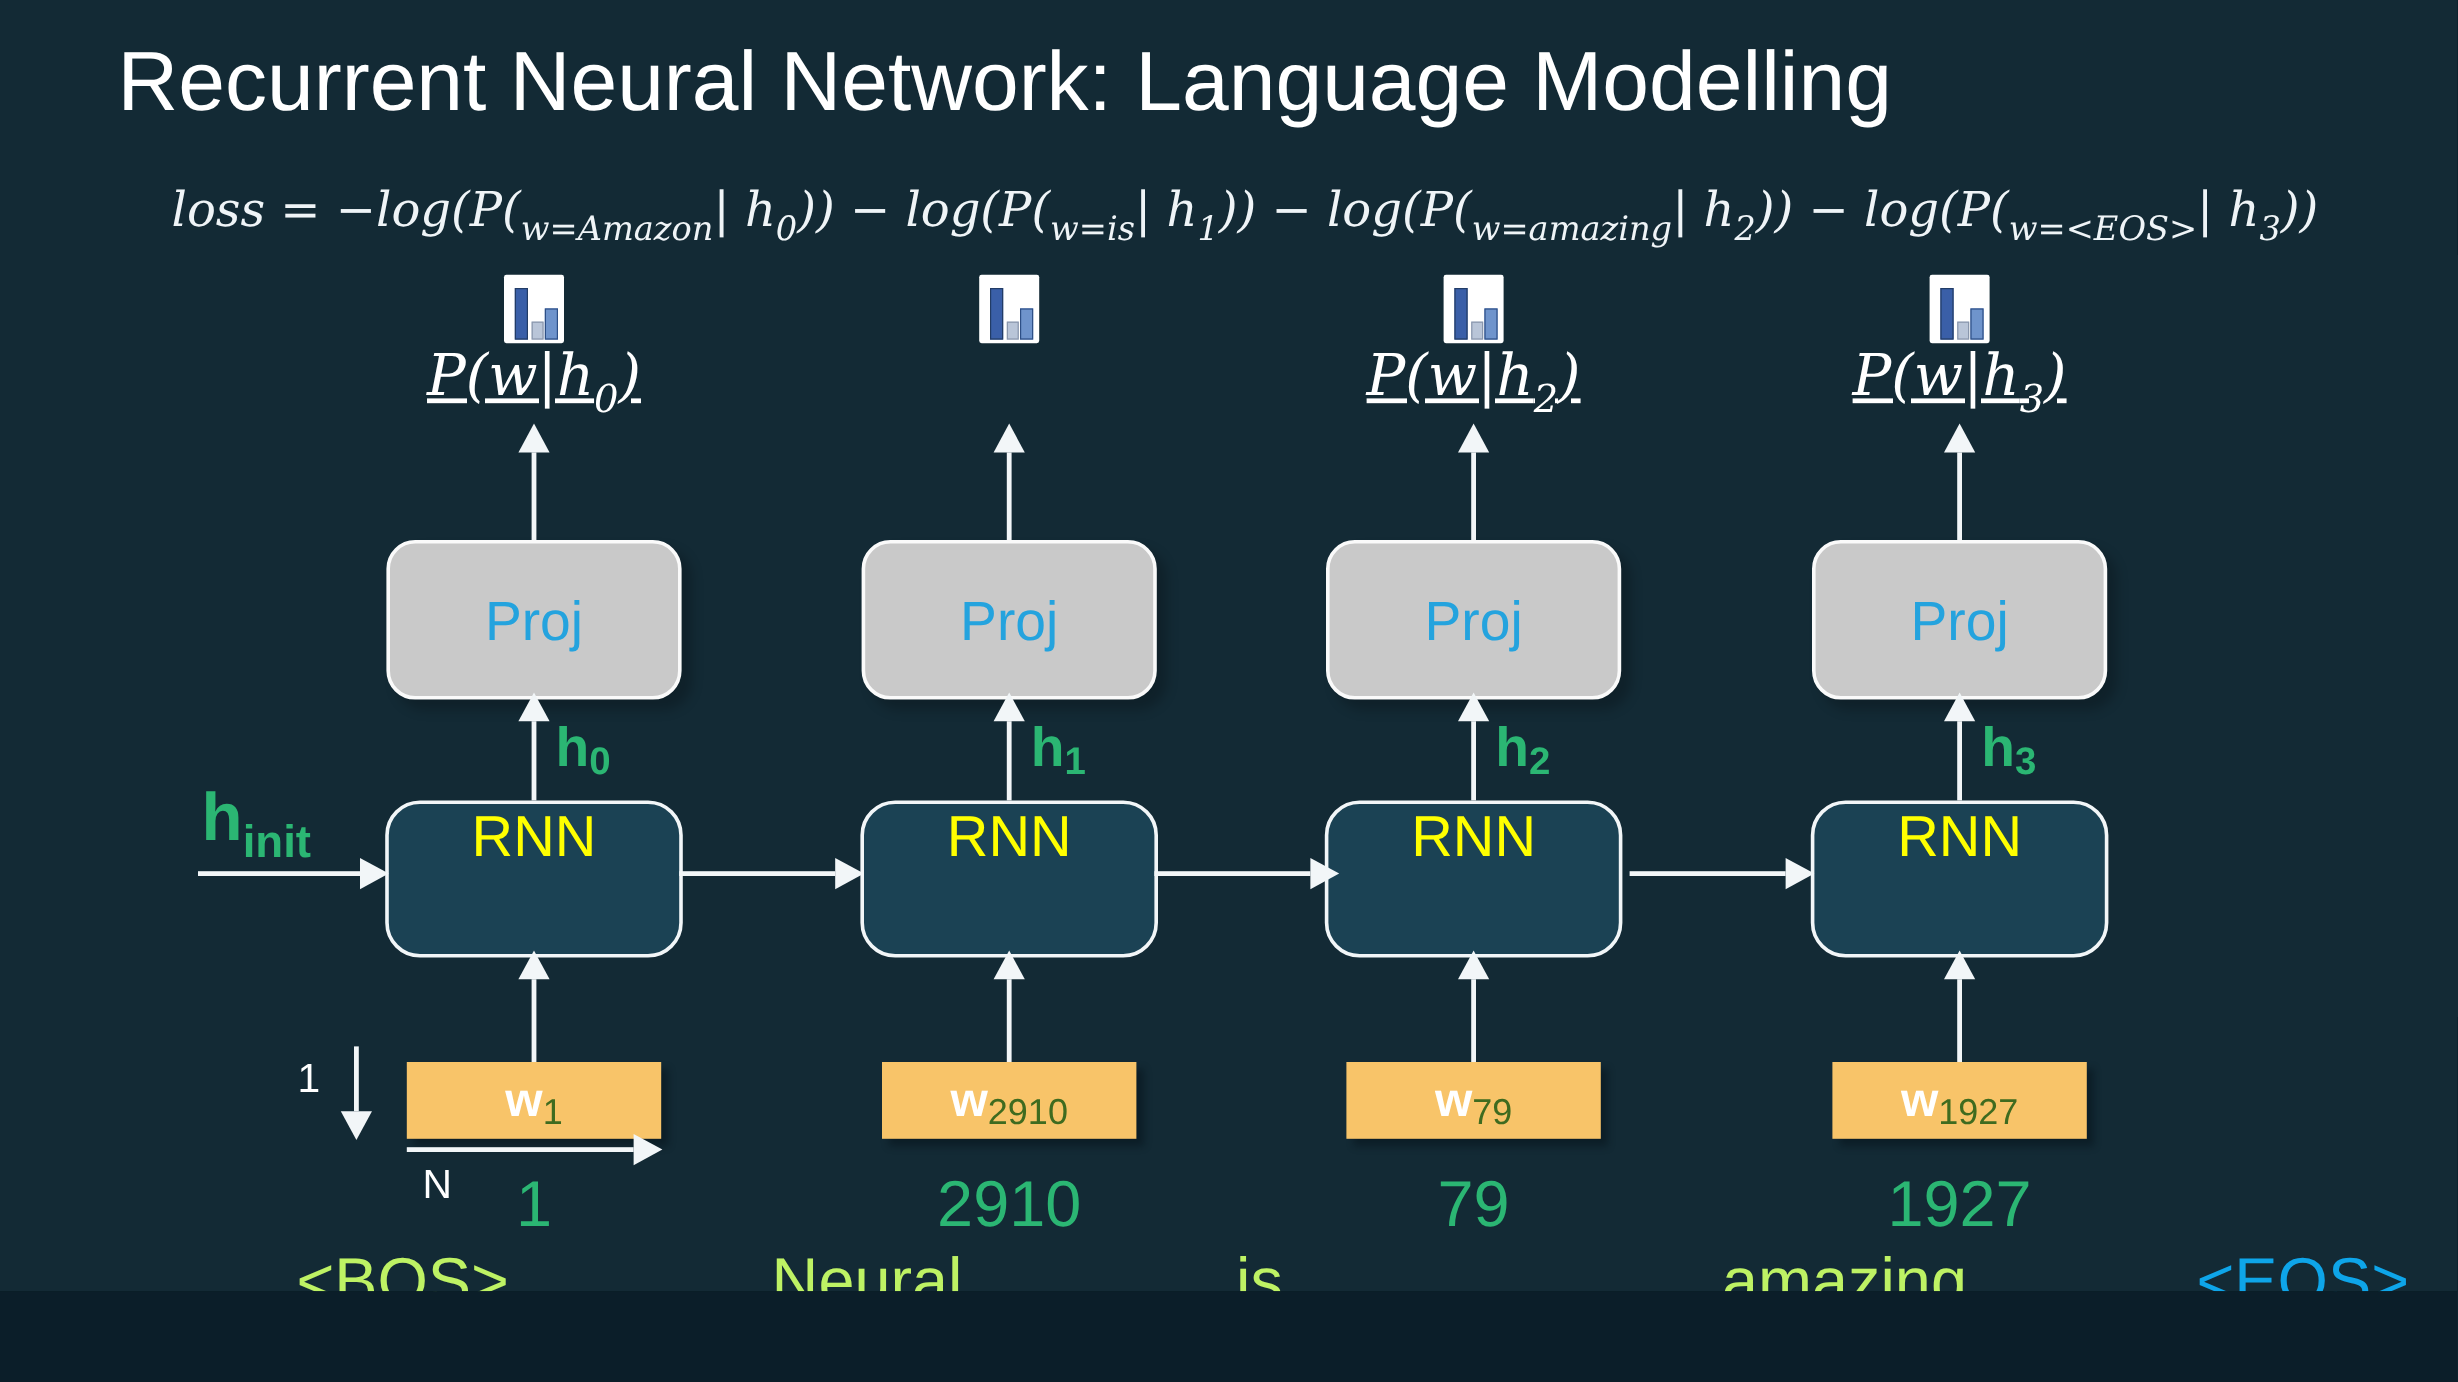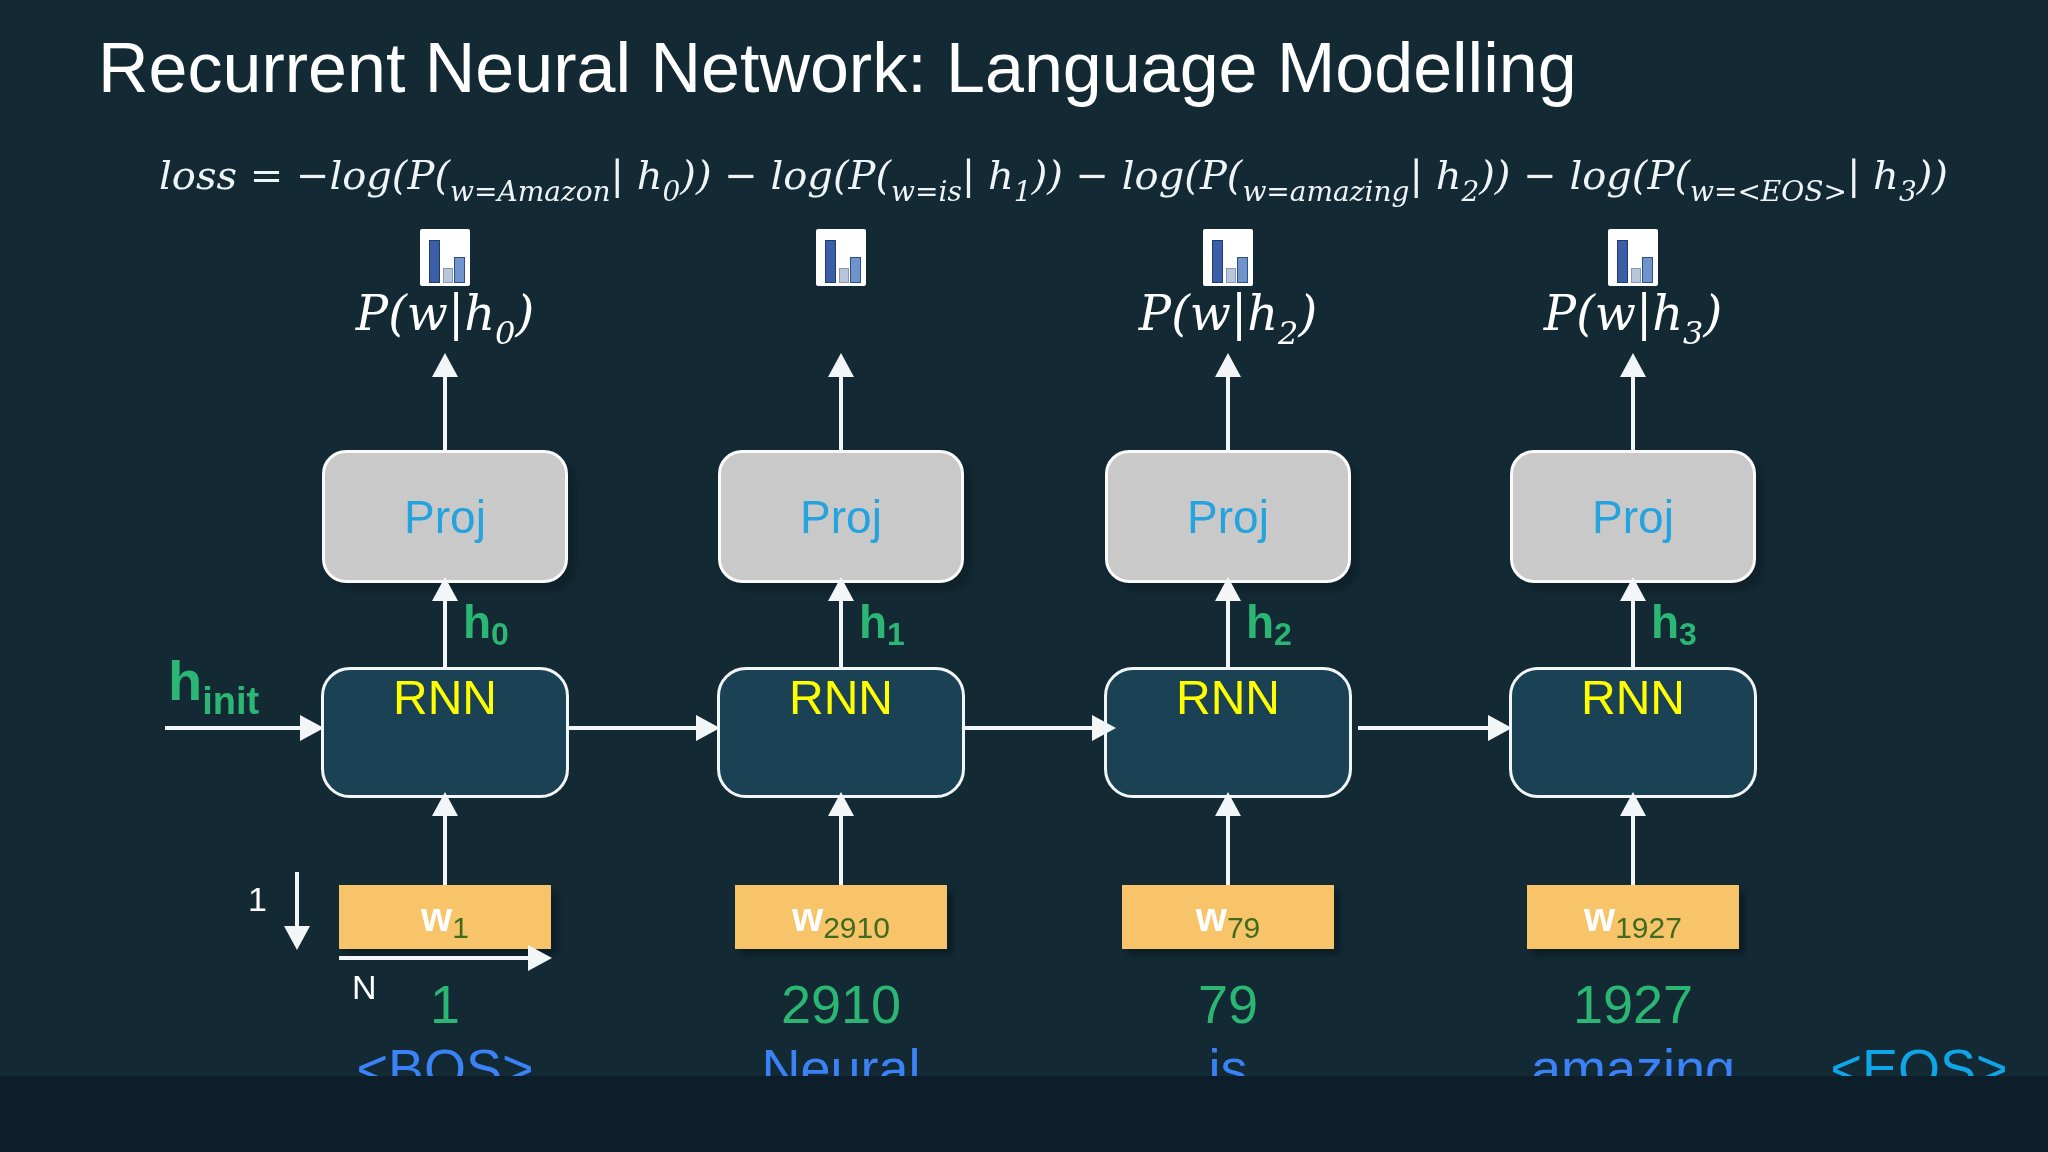--- a/index.html
+++ b/index.html
@@ -9,36 +9,36 @@
     font-family:"Liberation Sans",sans-serif;
     --arrow:#F2F6F8;
   }
   .title{
     position:absolute;left:98px;top:28px;
     font-size:70px;color:#ffffff;white-space:nowrap;
   }
   .formula{
     position:absolute;left:143px;top:152px;white-space:nowrap;
     font-family:"DejaVu Serif",serif;font-style:italic;
-    font-size:40px;color:#EFF4F7;margin-left:16px;
+    font-size:40px;color:#EFF4F7;
   }
   .formula .seg-s{font-size:28px;vertical-align:-12px;}
   .col{position:absolute;top:225px;width:396px;height:920px;}
   .chart-icon{
     position:absolute;left:50%;transform:translateX(-50%);top:4px;
     width:50px;height:57px;background:#ffffff;border-radius:2px;
   }
   .chart-icon .bar{position:absolute;bottom:3px;}
   .chart-icon .bar1{left:9px;width:9px;height:41px;background:var(--bar-dark,#3A5FA8);border:1px solid #223c66;}
   .chart-icon .bar2{left:23px;width:8px;height:13px;background:var(--bar-light,#B9C5D8);border:1px solid #8a97ad;}
   .chart-icon .bar3{left:34px;width:9px;height:24px;background:var(--bar-mid,#6F94CC);border:1px solid #2d4f86;}
   .prob{
     position:absolute;top:60px;width:100%;text-align:center;white-space:nowrap;
     font-family:"DejaVu Serif",serif;font-style:italic;
-    font-size:48px;color:#ffffff;
+    font-size:48px;color:#ffffff;text-decoration:underline;
   }
   .prob .seg-s{font-size:32px;vertical-align:-14px;}
   .arrow-up,.arrow-down{
     position:absolute;left:50%;transform:translateX(-50%);
     display:flex;flex-direction:column;align-items:center;width:26px;
   }
   .arrow-up .head{width:0;height:0;border-left:13px solid transparent;border-right:13px solid transparent;border-bottom:24px solid var(--arrow);}
   .arrow-up .shaft,.arrow-down .shaft{width:4px;flex:1;background:var(--arrow);}
   .arrow-down .head{width:0;height:0;border-left:13px solid transparent;border-right:13px solid transparent;border-top:24px solid var(--arrow);}
   .arrow-right{position:absolute;display:flex;align-items:center;height:26px;}
@@ -71,22 +71,22 @@
     display:flex;align-items:center;justify-content:center;white-space:nowrap;
     box-shadow:6px 6px 6px rgba(5,15,22,0.45);
   }
   .embed-box .seg-m{color:#ffffff;font-weight:bold;font-size:40px;}
   .embed-box .seg-s{color:var(--embed-sub,#3F6B1F);font-size:30px;align-self:flex-end;margin-bottom:4px;}
   .token-index{
     position:absolute;top:748px;width:100%;text-align:center;
     color:var(--green,#2BB673);font-size:54px;
   }
   .token-word{
-    position:absolute;top:812px;width:100%;text-align:center;
-    color:#3b82f6;font-size:54px;white-space:nowrap;
+    position:absolute;top:812px;width:100%;
+    color:#bef264;font-size:54px;white-space:nowrap;
   }
   .h-init{
     position:absolute;left:168px;top:648px;white-space:nowrap;
     color:var(--green,#2BB673);font-weight:bold;font-size:56px;
   }
   .h-init .seg-s{font-size:38px;vertical-align:-14px;}
   .dim-label{position:absolute;color:#ffffff;font-size:34px;}
   .eos-word{
     position:absolute;left:1789px;top:1037px;width:260px;text-align:center;
     color:#0ea5e9;font-size:54px;white-space:nowrap;

